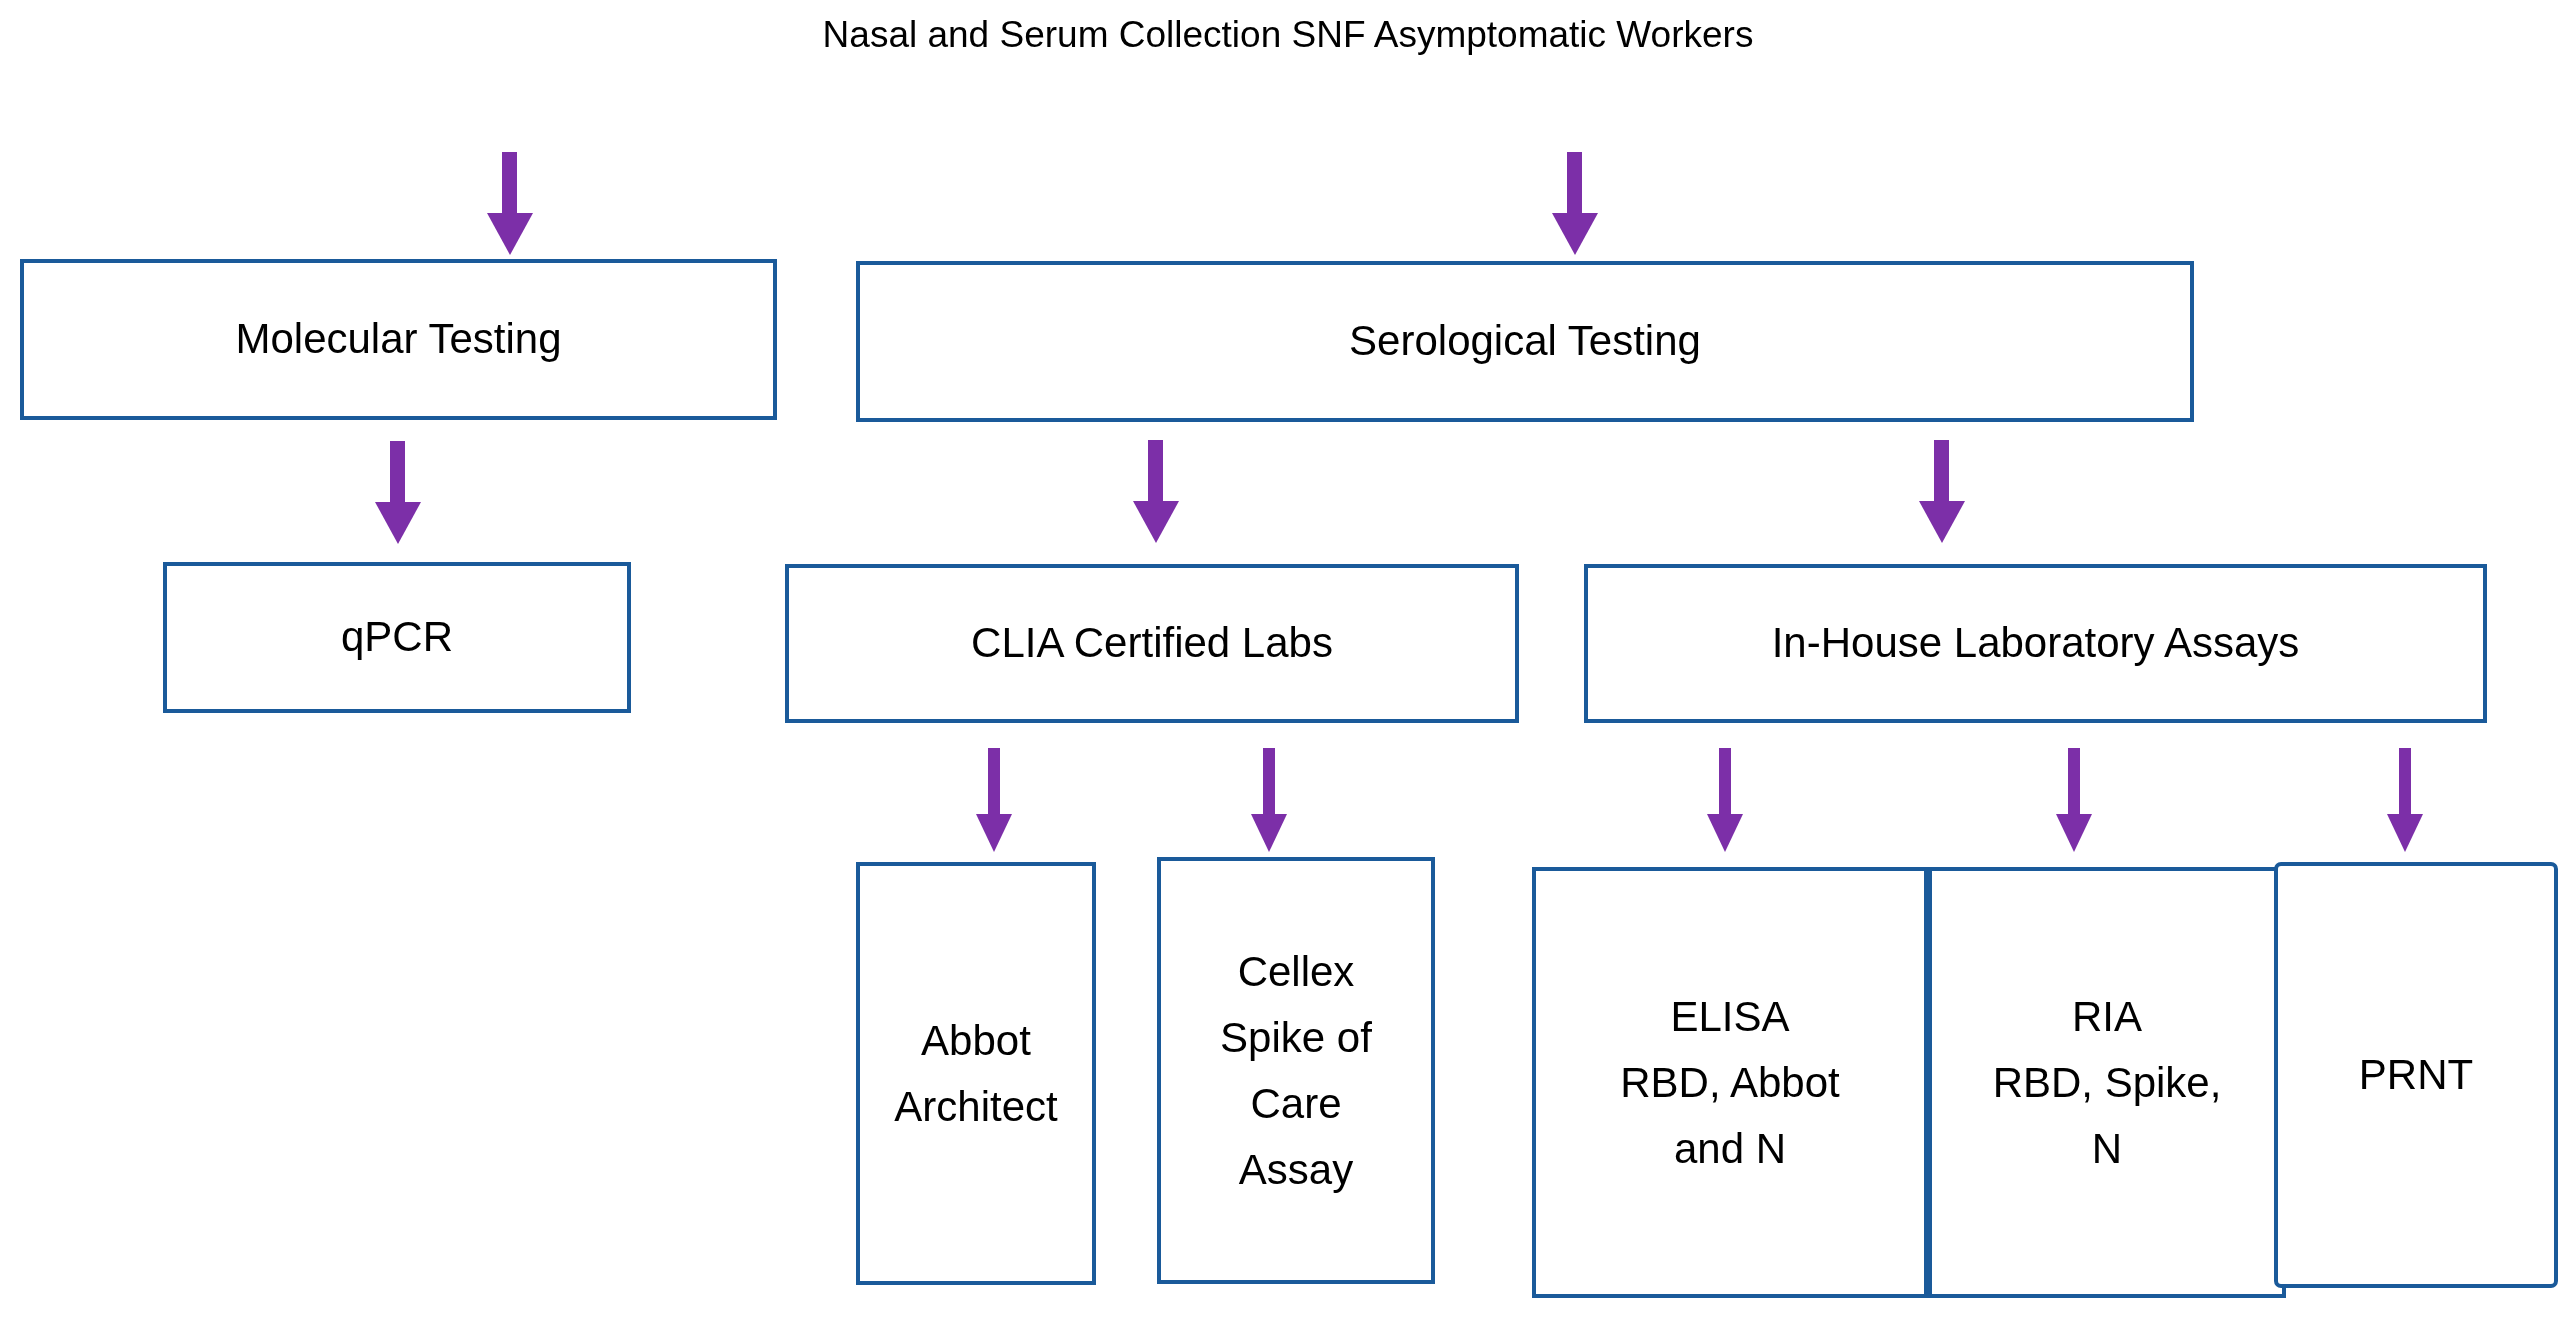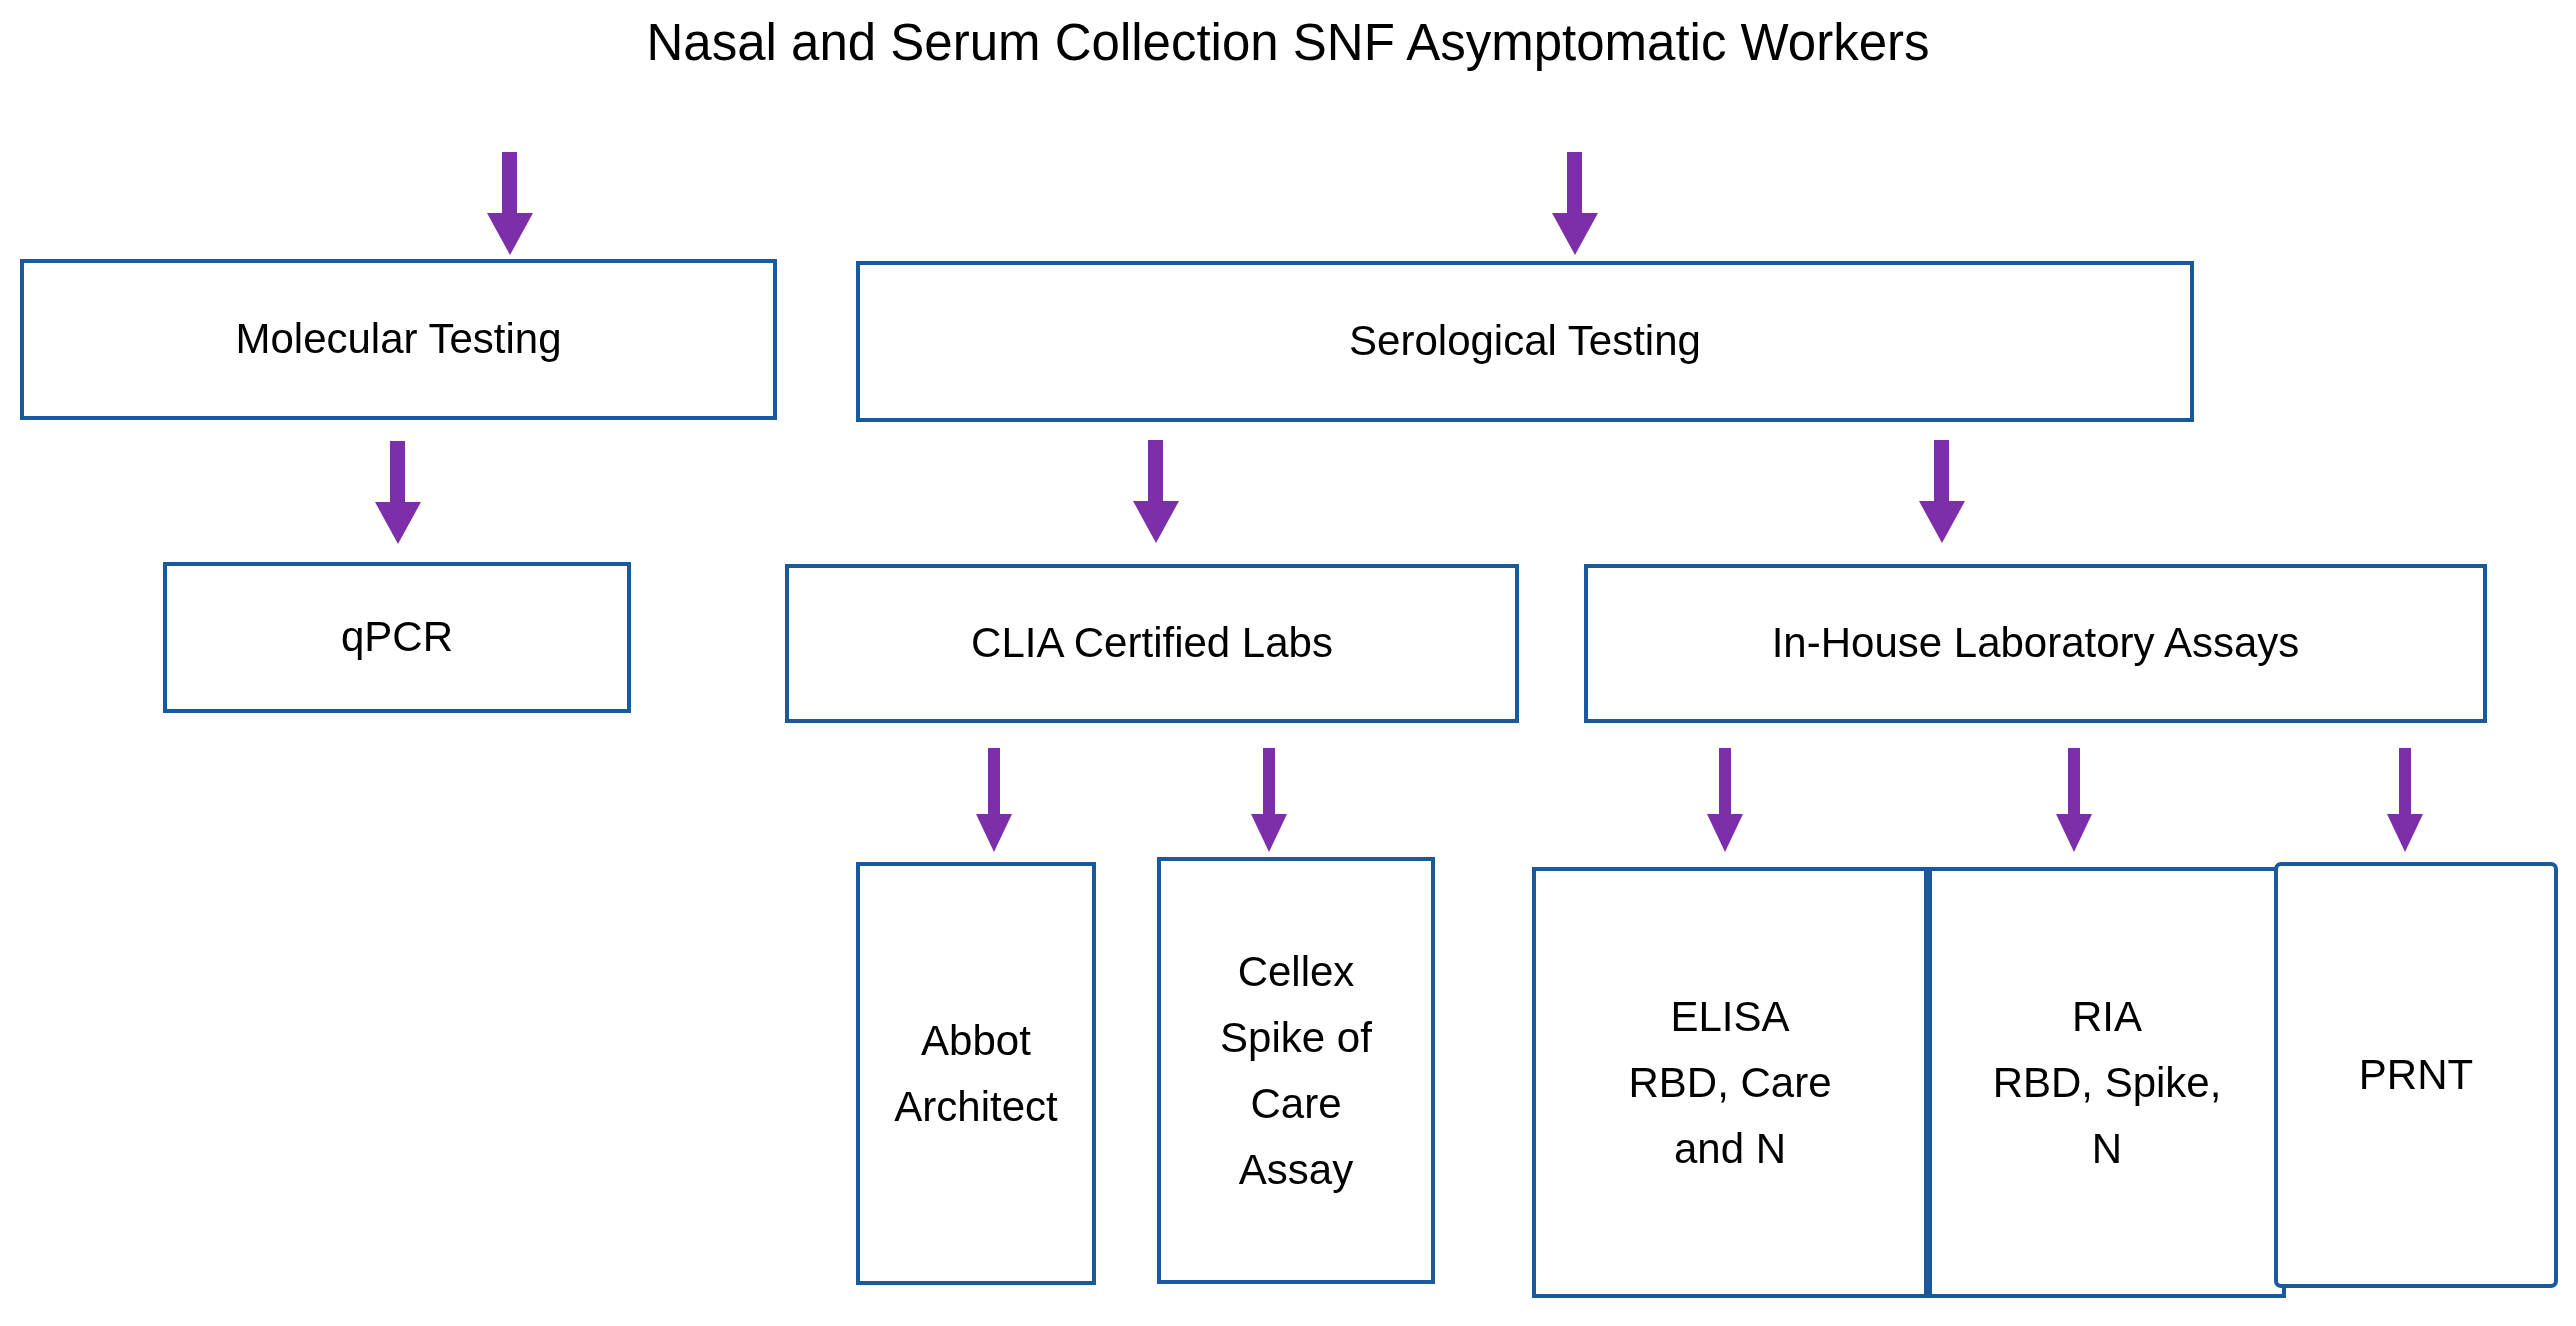--- a/index.html
+++ b/index.html
@@ -16,21 +16,21 @@
     width: 2576px;
     height: 1326px;
     background: var(--background, #FFFFFF);
   }
   .title {
     position: absolute;
     top: 15px;
     left: 0;
     width: 100%;
     text-align: center;
-    font-size: 51px;
+    font-size: 37px;
     line-height: 1.1;
     color: var(--text, #000000);
     white-space: nowrap;
   }
   .box {
     position: absolute;
     box-sizing: border-box;
     border: 4.7px solid var(--box-border, #1A5A9A);
     background: var(--background, #FFFFFF);
     display: flex;
@@ -161,21 +161,21 @@
     <div class="box-label multi">
         <div>Cellex</div>
         <div>Spike of</div>
         <div>Care</div>
         <div>Assay</div>
       </div>
   </div>
   <div class="box" id="box-elisa">
     <div class="box-label multi">
         <div>ELISA</div>
-        <div>RBD, Care</div>
+        <div>RBD, Abbot</div>
         <div>and N</div>
       </div>
   </div>
   <div class="box" id="box-ria">
     <div class="box-label multi">
         <div>RIA</div>
         <div>RBD, Spike,</div>
         <div>N</div>
       </div>
   </div>

